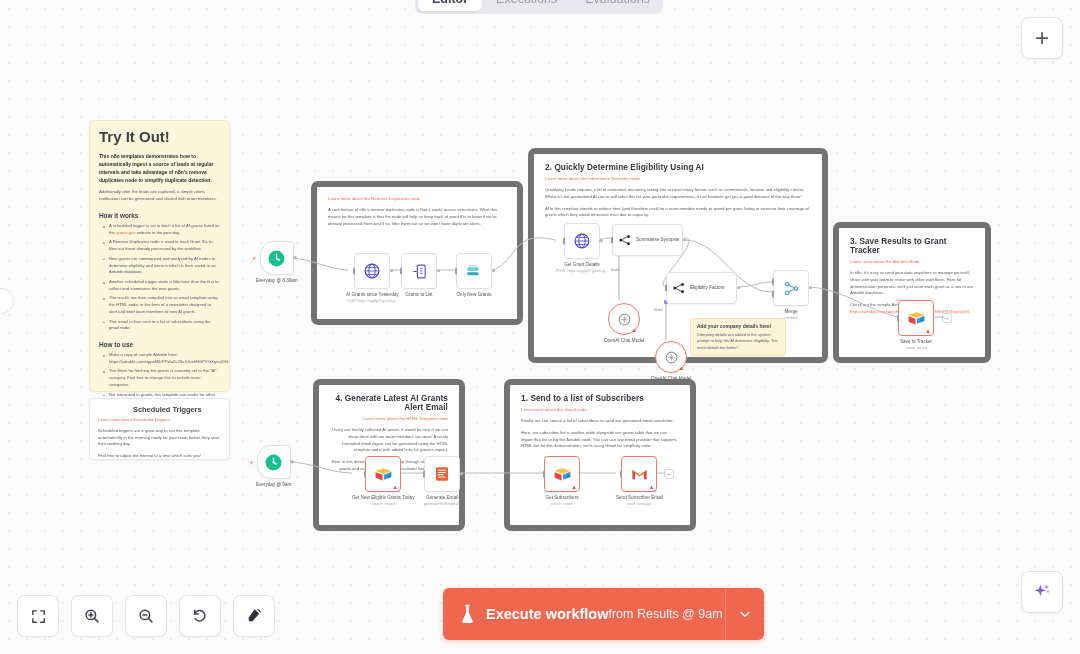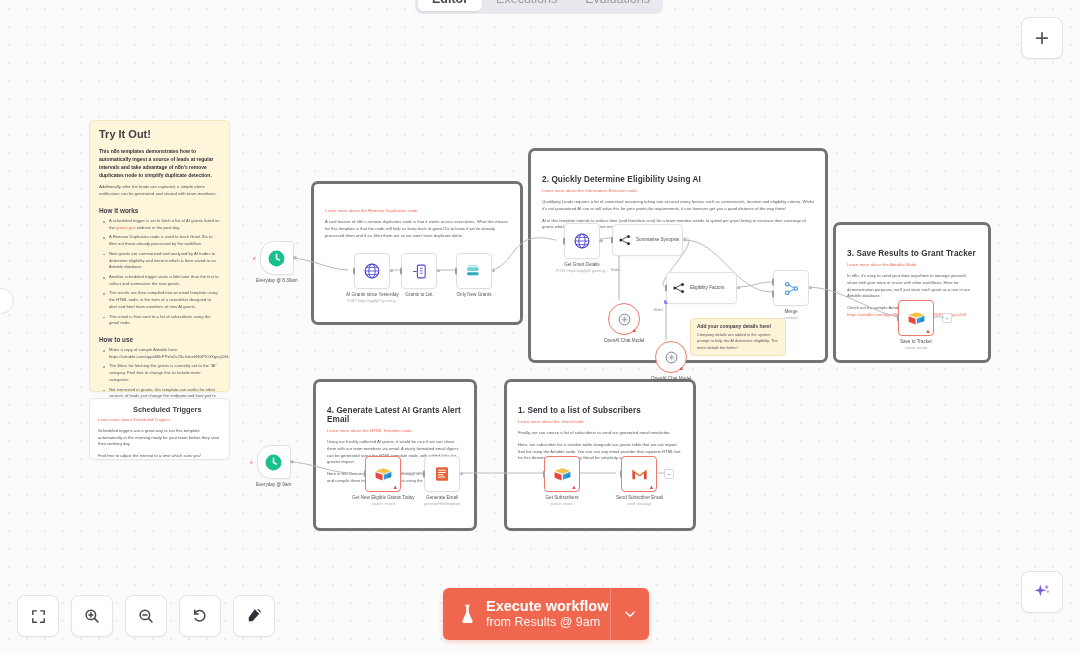--- a/index.html
+++ b/index.html
@@ -40,21 +40,21 @@
   }
   #add-node-btn{right:17px;top:17px;}
   #assistant-btn{right:17px;bottom:41px;}
   .plus-glyph{font-size:24px;color:#55555f;line-height:1;font-weight:400;}
   
   .sticky{
     position:absolute;background:#fdf6da;border:1px solid #f2e7bd;
     border-radius:5px;box-sizing:border-box;
     box-shadow:0 1px 2px rgba(0,0,0,.04);
   }
-  .sticky h3{margin:0 0 7px 0;font-size:11px;font-weight:600;color:#3f3f46;}
+  .sticky h3{margin:0 0 7px 0;font-size:15px;font-weight:600;color:#3f3f46;}
   .sticky h4{margin:9px 0 4px 0;font-size:6.4px;font-weight:600;color:#3f3f46;}
   .sticky p{margin:0 0 5px 0;font-size:4.3px;line-height:1.62;color:#55555e;}
   .sticky p.lead{font-size:5.0px;font-weight:600;color:#2f2f38;line-height:1.6;}
   .sticky ul{margin:0 0 5px 0;padding-left:6px;list-style:none;}
   .sticky li{position:relative;font-size:4.2px;line-height:1.6;margin-bottom:3px;
     color:#55555e;padding-left:4px;}
   .sticky li:before{content:"";position:absolute;left:-2px;top:3px;
     width:1.6px;height:1.6px;background:#9a9aa2;border-radius:50%;}
   .sticky a{color:#ef6b5a;text-decoration:none;word-break:break-all;}
   
@@ -67,22 +67,22 @@
   .note-white p{margin:0 0 5px 0;font-size:4.2px;line-height:1.6;color:#55555e;}
   
   .tip-note{
     position:absolute;background:#fdf3d6;border:1px solid #f0e3b6;border-radius:4px;
     box-sizing:border-box;padding:5px 6px;
   }
   .tip-note h5{margin:0 0 3px 0;font-size:4.9px;font-weight:700;color:#3f3f46;}
   .tip-note p{margin:0;font-size:4.0px;line-height:1.62;color:#5c5c64;}
   
   .group{
-    position:absolute;background:#ffffff;border:3px solid #737373;border-radius:7px;
-    box-sizing:border-box;padding:24px 11px;
+    position:absolute;background:#ffffff;border:6px solid #737373;border-radius:7px;
+    box-sizing:border-box;padding:9px 11px;
   }
   .group h2{margin:0 0 4px 0;font-size:8.2px;font-weight:600;color:#34343d;
     letter-spacing:.1px;}
   .group .glink{font-size:4.4px;color:#ef6b5a;margin:0 0 6px 0;}
   .group p{margin:0 0 5px 0;font-size:4.2px;line-height:1.62;color:#5a5a63;}
   .group a{color:#ef6b5a;text-decoration:none;word-break:break-all;}
   
   .node{position:absolute;display:flex;flex-direction:column;align-items:center;z-index:12;}
   .node-box{
     width:34px;height:34px;background:#fff;border:1px solid #dfdfe5;border-radius:4px;
@@ -126,21 +126,21 @@
     display:flex;align-items:center;justify-content:center;cursor:pointer;
     box-shadow:0 1px 2px rgba(0,0,0,.04);
   }
   
   #execute-bar{
     position:absolute;left:443px;bottom:14px;height:52px;background:#f0674f;
     border-radius:6px;display:flex;align-items:center;color:#fff;z-index:36;
     box-shadow:0 2px 5px rgba(240,103,79,.30);cursor:pointer;
   }
   #execute-bar .flask{margin:0 10px 0 16px;display:flex;align-items:center;}
-  .exec-text{display:flex;flex-direction:column;justify-content:center;padding-right:2px;}
+  .exec-text{display:flex;flex-direction:row;justify-content:center;padding-right:2px;}
   .exec-title{font-size:14.5px;font-weight:600;line-height:1.15;}
   .exec-sub{font-size:12.5px;line-height:1.3;opacity:.93;}
   #execute-caret{
     width:38px;height:52px;display:flex;align-items:center;justify-content:center;
     border-left:1px solid rgba(255,255,255,.22);cursor:pointer;
   }
 </style>
 </head>
 <body>
 
@@ -246,21 +246,21 @@
   <p>AI in this template intends to reduce time (and therefore cost) for a team member needs to spend per grant listing or increase their coverage of grants which they would otherwise miss due to capacity.</p>
 </div>
 
 <div class="group" style="left:833px;top:222px;width:158px;height:141px;">
   <h2>3. Save Results to Grant Tracker</h2>
   <div class="glink">Learn more about the Airtable Node</div>
   <p>In n8n, it's easy to send your data anywhere to manage yourself, share with your team or reuse with other workflows. Here for demonstration purposes, we'll just store each grant as a row in our Airtable database.</p>
   <p><span>Check out the sample Airtable here:</span><br><a href="#">https://airtable.com/appsM6rPPxfu2s2Sc/shrzhNGPXGXgxcjD6L</a></p>
 </div>
 
-<div class="group" style="left:313px;top:379px;width:164px;height:152px;">
+<div class="group" style="left:313px;top:379px;width:152px;height:152px;text-align:right;">
   <h2>4. Generate Latest AI Grants Alert Email</h2>
   <div class="glink">Learn more about the HTML Template node</div>
   <p>Using our freshly collected AI grants, it would be nice if we can share them with our team members via email. A nicely formatted email digest can be generated using the HTML template node, with added links for greater impact.</p>
   <p>Here in this demonstration, we will loop through all eligible new grants and compile them into a newsletter format using the HTML node.</p>
 </div>
 
 <div class="group" style="left:504px;top:379px;width:192px;height:152px;">
   <h2>1. Send to a list of Subscribers</h2>
   <div class="glink">Learn more about the Gmail node</div>
   <p>Finally, we can source a list of subscribers to send our generated email newsletter.</p>

